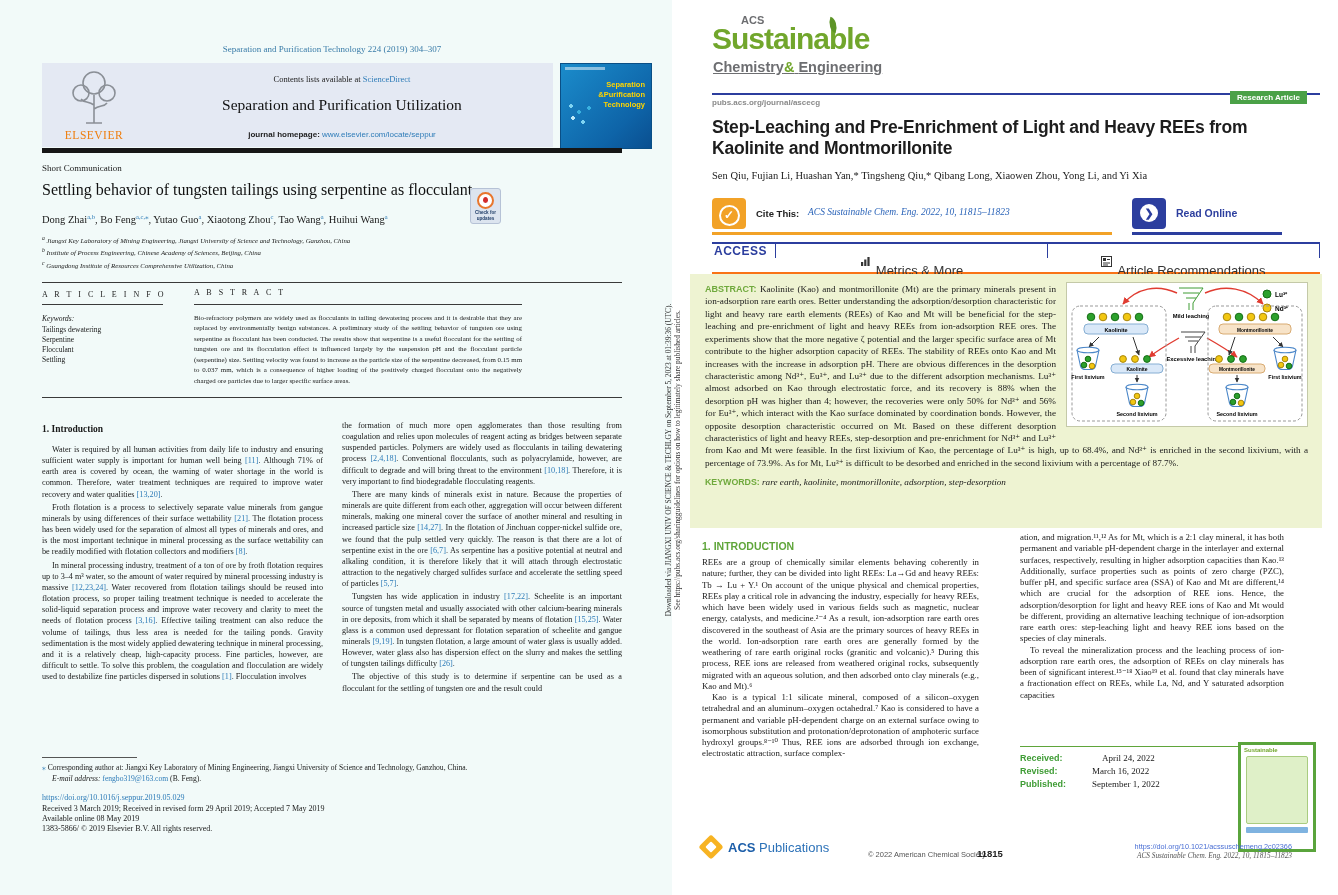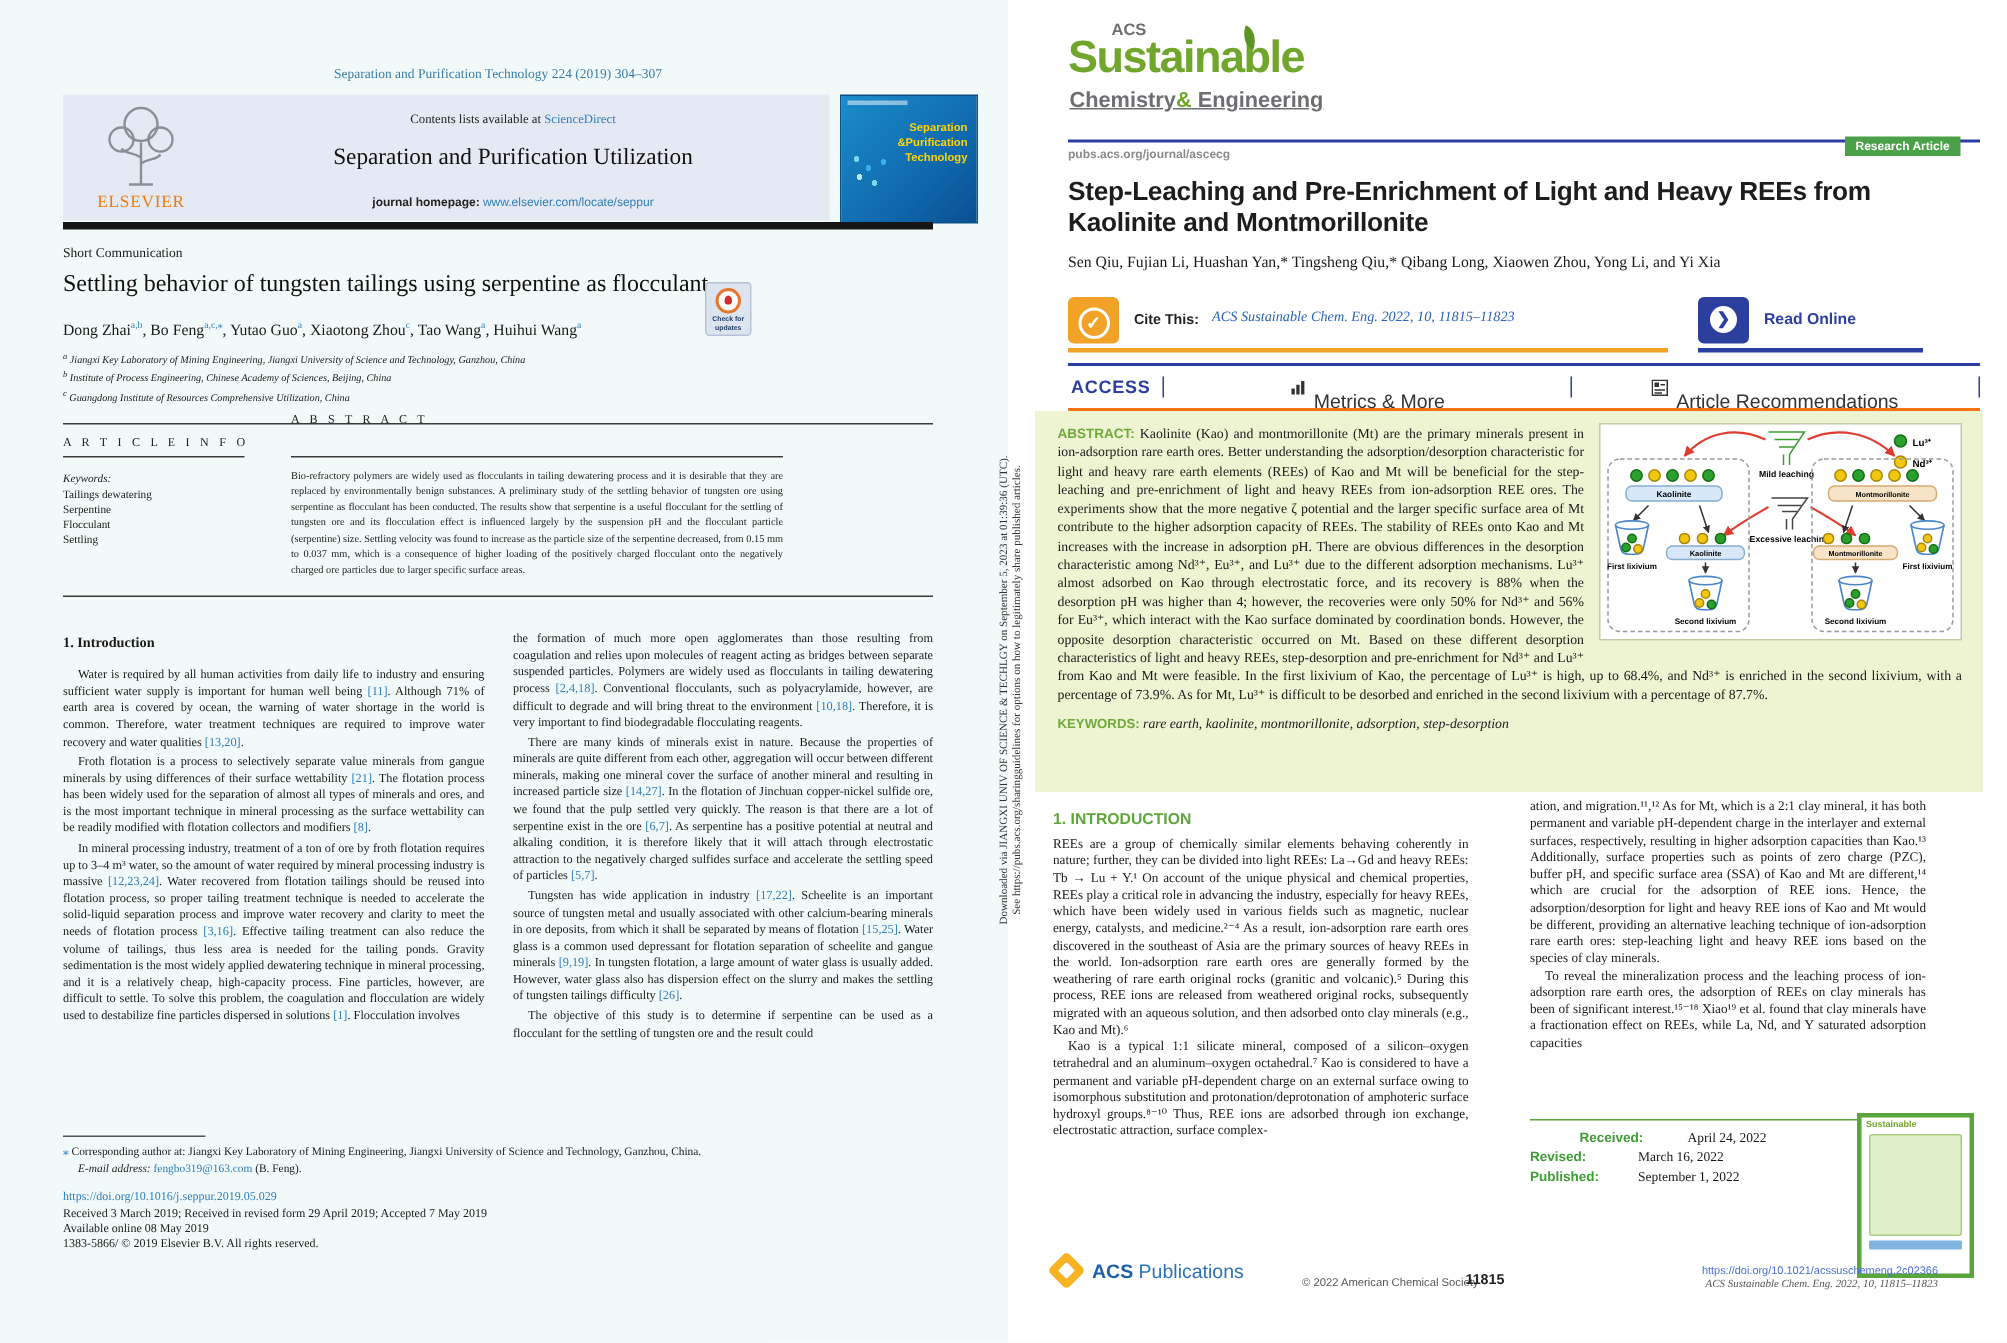--- a/index.html
+++ b/index.html
@@ -105,21 +105,21 @@
     </div>
     <div class="sans" style="font-size:4.6px;font-weight:bold;color:#23406b;line-height:1.2;">
       <div>Check for</div>
       <div>updates</div>
     </div>
   </div>
 
   <div class="abs rule" style="left:42px;top:282px;width:580px;"></div>
   <div class="abs ai-head" style="left:42px;top:290px;">A R T I C L E  I N F O</div>
   <div class="abs rule" style="left:42px;top:304px;width:121px;"></div>
-  <div class="abs ai-head" style="left:194px;top:275px;">A B S T R A C T</div>
+  <div class="abs ai-head" style="left:194px;top:288px;">A B S T R A C T</div>
   <div class="abs rule" style="left:194px;top:304px;width:328px;"></div>
 
   <div class="abs kw" style="left:42px;top:314px;font-style:italic;">Keywords:</div>
   <div class="abs kw" style="left:42px;top:325px;line-height:1.33;">
     <div>Tailings dewatering</div>
     <div>Serpentine</div>
     <div>Flocculant</div>
     <div>Settling</div>
   </div>
 
@@ -184,21 +184,21 @@
     <div class="abs sans" style="left:44px;top:10px;font-size:9.5px;font-weight:bold;color:#222;">Cite This:</div>
     <div class="abs" style="left:96px;top:9px;font-size:9.5px;font-style:italic;color:#2a63b8;">ACS Sustainable Chem. Eng. 2022, 10, 11815–11823</div>
   </div>
   <div class="abs" style="left:460px;top:198px;width:150px;height:34px;border-bottom:3px solid #2c3e9e;">
     <div class="abs" style="left:0;top:0;width:34px;height:31px;background:#2c3e9e;border-radius:4px;">
       <div style="width:18px;height:18px;margin:6px auto;background:#fff;border-radius:50%;text-align:center;color:#2c3e9e;font-size:11px;line-height:18px;font-weight:bold;">❯</div>
     </div>
     <div class="abs sans" style="left:44px;top:9px;font-size:10.5px;font-weight:bold;color:#2c3e9e;">Read Online</div>
   </div>
 
-  <div class="abs" style="left:40px;top:242px;width:608px;height:28px;border-top:2px solid #2c3e9e;border-bottom:6px solid #f97316;display:flex;align-items:center;">
+  <div class="abs" style="left:40px;top:242px;width:608px;height:28px;border-top:2px solid #2c3e9e;border-bottom:6px solid #f97316;display:flex;align-items:flex-start;">
     <div class="sans" style="font-size:12px;font-weight:bold;color:#2c3e9e;letter-spacing:0.5px;margin-left:2px;">ACCESS</div>
     <div class="vdiv" style="margin-left:8px;"></div>
     <div style="flex:1;display:flex;justify-content:center;align-items:center;gap:5px;">
       <svg width="11" height="11" viewBox="0 0 11 11">
           <rect x="1" y="6" width="2.2" height="4" fill="#333"></rect>
           <rect x="4.2" y="3.5" width="2.2" height="6.5" fill="#333"></rect>
           <rect x="7.4" y="1" width="2.2" height="9" fill="#333"></rect>
         </svg>
       <span class="acc-item">Metrics &amp; More</span>
     </div>
@@ -330,21 +330,21 @@
     <p>REEs are a group of chemically similar elements behaving coherently in nature; further, they can be divided into light REEs: La→Gd and heavy REEs: Tb → Lu + Y.¹ On account of the unique physical and chemical properties, REEs play a critical role in advancing the industry, especially for heavy REEs, which have been widely used in various fields such as magnetic, nuclear energy, catalysts, and medicine.²⁻⁴ As a result, ion-adsorption rare earth ores discovered in the southeast of Asia are the primary sources of heavy REEs in the world. Ion-adsorption rare earth ores are generally formed by the weathering of rare earth original rocks (granitic and volcanic).⁵ During this process, REE ions are released from weathered original rocks, subsequently migrated with an aqueous solution, and then adsorbed onto clay minerals (e.g., Kao and Mt).⁶</p>
     <p class="ind">Kao is a typical 1:1 silicate mineral, composed of a silicon–oxygen tetrahedral and an aluminum–oxygen octahedral.⁷ Kao is considered to have a permanent and variable pH-dependent charge on an external surface owing to isomorphous substitution and protonation/deprotonation of amphoteric surface hydroxyl groups.⁸⁻¹⁰ Thus, REE ions are adsorbed through ion exchange, electrostatic attraction, surface complex-</p>
   </div>
 
   <div class="abs acs-col just" style="left:348px;top:532px;width:264px;">
     <p>ation, and migration.¹¹,¹² As for Mt, which is a 2:1 clay mineral, it has both permanent and variable pH-dependent charge in the interlayer and external surfaces, respectively, resulting in higher adsorption capacities than Kao.¹³ Additionally, surface properties such as points of zero charge (PZC), buffer pH, and specific surface area (SSA) of Kao and Mt are different,¹⁴ which are crucial for the adsorption of REE ions. Hence, the adsorption/desorption for light and heavy REE ions of Kao and Mt would be different, providing an alternative leaching technique of ion-adsorption rare earth ores: step-leaching light and heavy REE ions based on the species of clay minerals.</p>
     <p class="ind">To reveal the mineralization process and the leaching process of ion-adsorption rare earth ores, the adsorption of REEs on clay minerals has been of significant interest.¹⁵⁻¹⁸ Xiao¹⁹ et al. found that clay minerals have a fractionation effect on REEs, while La, Nd, and Y saturated adsorption capacities</p>
   </div>
 
   <div class="abs" style="left:348px;top:746px;width:264px;border-top:1.5px solid #5fa53a;padding-top:6px;">
-    <div style="display:flex;gap:14px;margin-bottom:3px;margin-left:33px;">
+    <div style="display:flex;gap:24px;margin-bottom:3px;">
         <span class="datelbl" style="width:58px;">Received:</span>
         <span class="dateval">April 24, 2022</span>
       </div>
     <div style="display:flex;gap:14px;margin-bottom:3px;">
         <span class="datelbl" style="width:58px;">Revised:</span>
         <span class="dateval">March 16, 2022</span>
       </div>
     <div style="display:flex;gap:14px;">
         <span class="datelbl" style="width:58px;">Published:</span>
         <span class="dateval">September 1, 2022</span>

